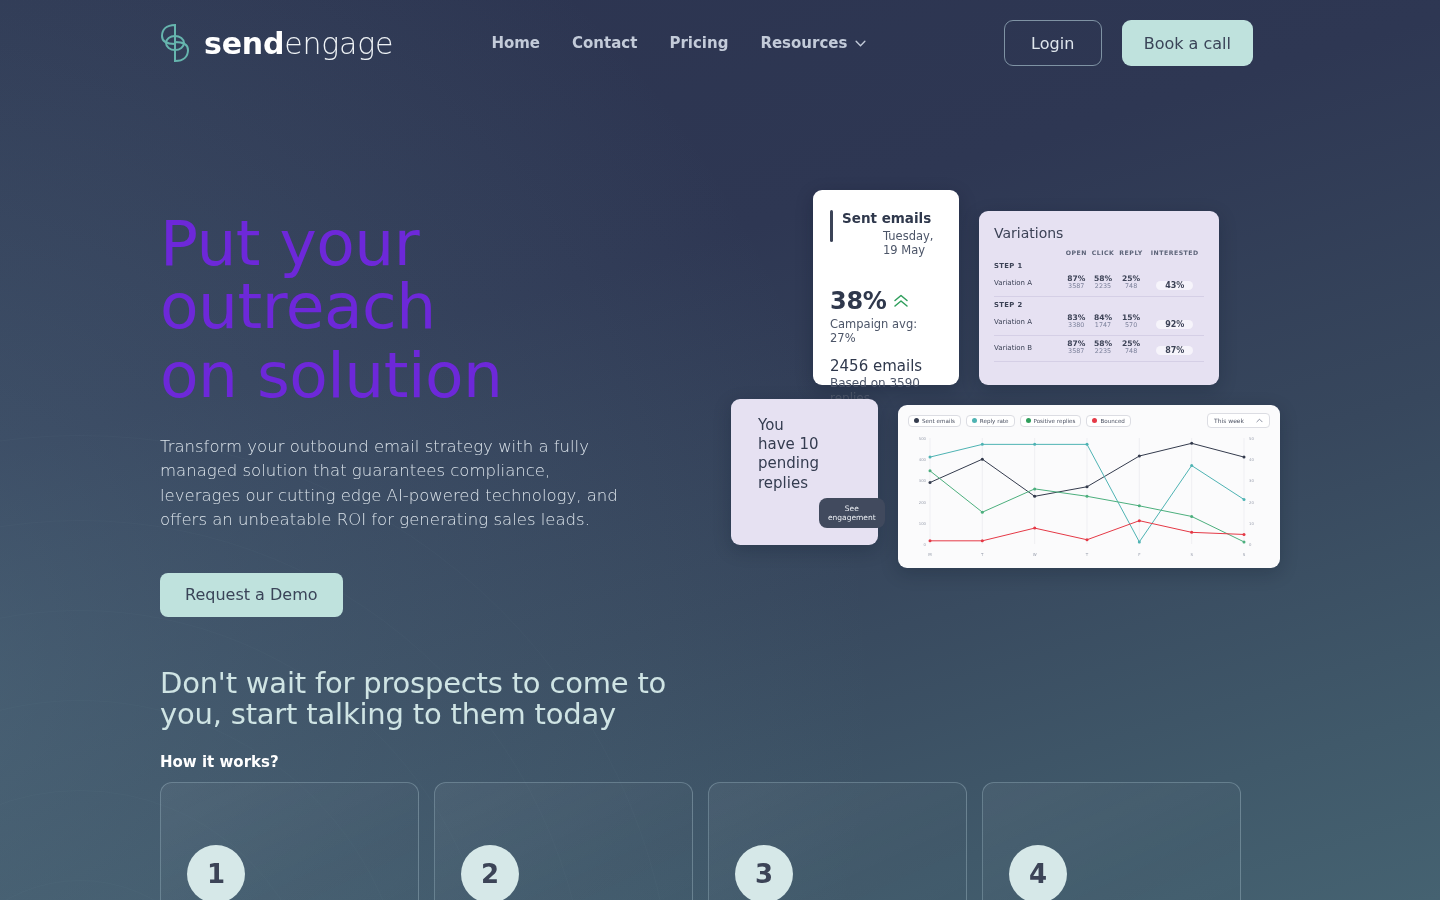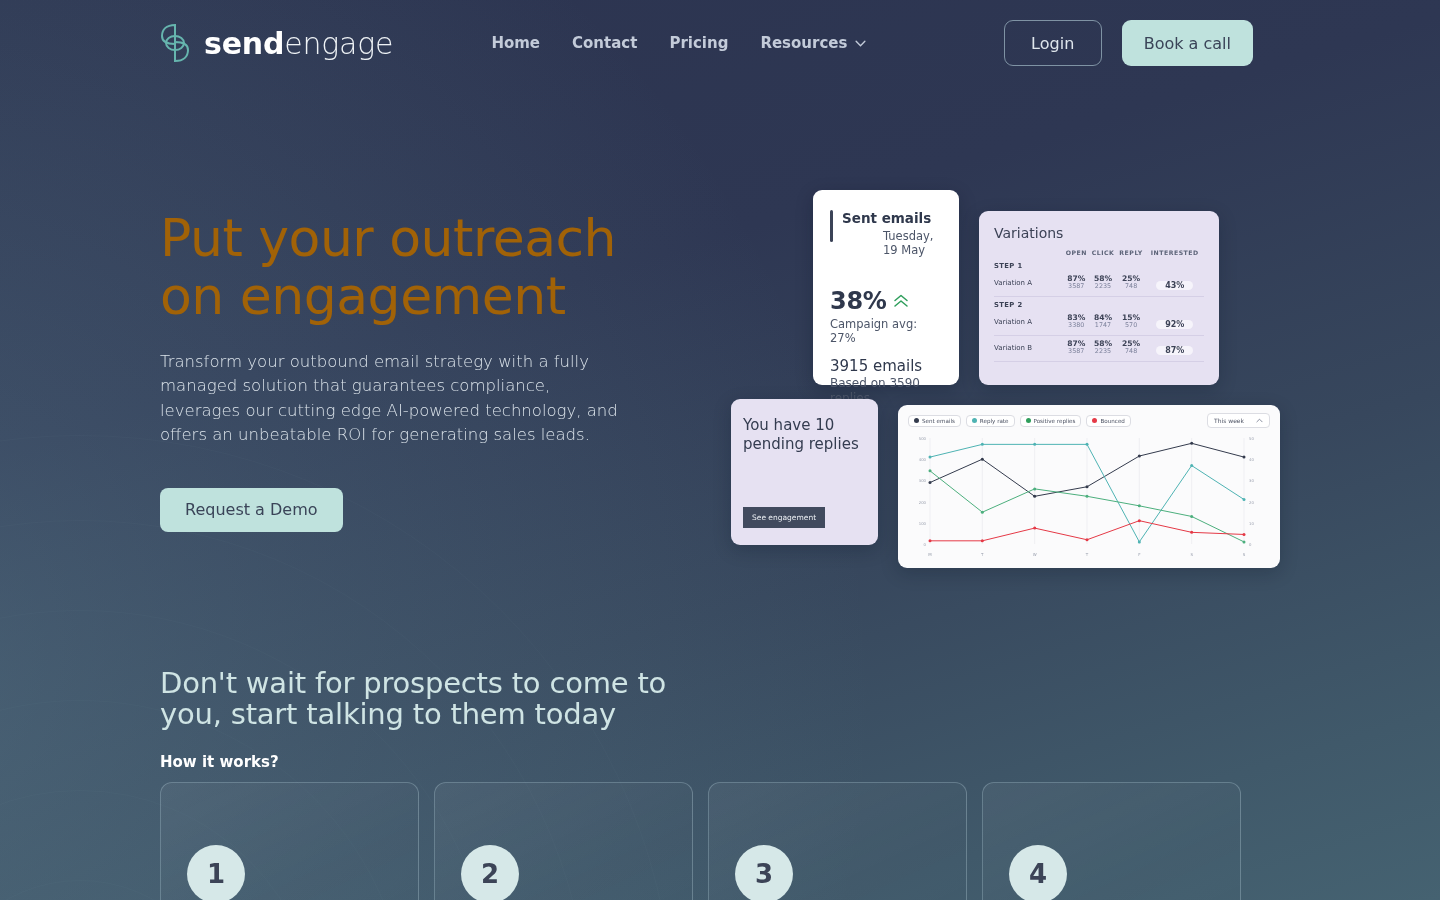--- a/index.html
+++ b/index.html
@@ -50,21 +50,21 @@
   .btn-book {
     min-width:120px; height:46px; padding:16px 22px;
     border:none; border-radius:9px; background:#bfe2dd;
     color:#3a4458; font-size:16px; font-family:inherit; cursor:pointer;
     display:flex; align-items:center; justify-content:center;
   }
 
   
   .hero-text { position:absolute; left:160px; top:212px; width:470px; }
   .hero-h1 {
-    font-size:52px; line-height:1.0; font-weight:400; color:#a16207;
+    font-size:63px; line-height:1.0; font-weight:400; color:#6d28d9;
     letter-spacing:-0.5px;
   }
   .hero-h1 .l2 { display:block; margin-top:6px; }
   .hero-p {
     margin-top:28px; font-size:16.5px; line-height:1.48; color:#dbe3ea; font-weight:300;
   }
   .btn-demo {
     margin-top:40px; height:44px; padding:0 25px; border:none; border-radius:8px;
     background:#bfe2dd; color:#3a4458; font-size:16px; font-family:inherit;
     cursor:pointer; display:inline-flex; align-items:center; justify-content:center;
@@ -109,28 +109,28 @@
   .var-row .n1 { font-size:7.6px; font-weight:700; color:#3c4256; line-height:1.25; }
   .var-row .n2 { font-size:6.4px; color:#7b809a; line-height:1.2; }
   .var-pill {
     display:inline-block; background:#f6f4fb; border-radius:8px;
     padding:0 9px; font-size:8px; font-weight:700; color:#3c4256;
   }
   .var-sep td { border-top:1px solid #d5cfe6; padding:0; height:0; }
 
   .card-pending {
     position:absolute; left:731px; top:399px; width:147px; height:146px;
-    background:#e6e1f2; border-radius:9px; padding:17px 12px;
+    background:#e6e1f2; border-radius:9px; padding:17px 27px;
     box-shadow:0 5px 18px rgba(10,16,30,0.22);
-    display:flex; flex-direction:column;
+    display:flex; flex-direction:row;
   }
   .pending-text { font-size:15px; line-height:1.28; color:#343c50; }
   .btn-engage {
     margin-top:auto; align-self:flex-start; background:#414a5e; color:#edf0f5;
-    border:none; border-radius:0; font-size:7.5px; font-family:inherit;
+    border:none; border-radius:8px; font-size:7.5px; font-family:inherit;
     padding:6px 9px; cursor:pointer;
   }
 
   .card-chart {
     position:absolute; left:898px; top:405px; width:382px; height:163px;
     background:#fbfbfc; border-radius:9px; padding:8px 10px 6px 10px;
     box-shadow:0 5px 18px rgba(10,16,30,0.22);
   }
   .chart-top { display:flex; align-items:center; }
   .legend { display:flex; gap:5px; }
@@ -207,21 +207,21 @@
 
   <div class="hdr-actions">
     <button class="btn-login">Login</button>
     <button class="btn-book">Book a call</button>
   </div>
 </header>
 
 <section class="hero-text">
   <h1 class="hero-h1">
     <span>Put your outreach</span>
-    <span class="l2">on engagement</span>
+    <span class="l2">on solution</span>
   </h1>
   <p class="hero-p">Transform your outbound email strategy with a fully managed solution that guarantees compliance, leverages our cutting edge AI-powered technology, and offers an unbeatable ROI for generating sales leads.</p>
   <button class="btn-demo">Request a Demo</button>
 </section>
 
 <div class="card-sent">
   <div class="sent-head">
     <span class="sent-bar"></span>
     <div>
       <div class="sent-title">Sent emails</div>
@@ -229,21 +229,21 @@
     </div>
   </div>
   <div class="sent-big">
     <span class="pct">38%</span>
     <svg class="dblchev" viewBox="0 0 16 14">
       <path d="M2 6.5 L8 1.5 L14 6.5" fill="none" stroke="#2e9e5b" stroke-width="1.5" stroke-linecap="round" stroke-linejoin="round"></path>
       <path d="M2 12 L8 7 L14 12" fill="none" stroke="#2e9e5b" stroke-width="1.5" stroke-linecap="round" stroke-linejoin="round"></path>
     </svg>
   </div>
   <div class="sent-avg">Campaign avg: 27%</div>
-  <div class="sent-count">3915 emails</div>
+  <div class="sent-count">2456 emails</div>
   <div class="sent-based">Based on 3590 replies</div>
 </div>
 
 <div class="card-var">
   <div class="var-title">Variations</div>
   <table class="var-table">
     <thead>
       <tr>
         <th class="lbl" style="width:33%"></th>
         <th>OPEN</th>

